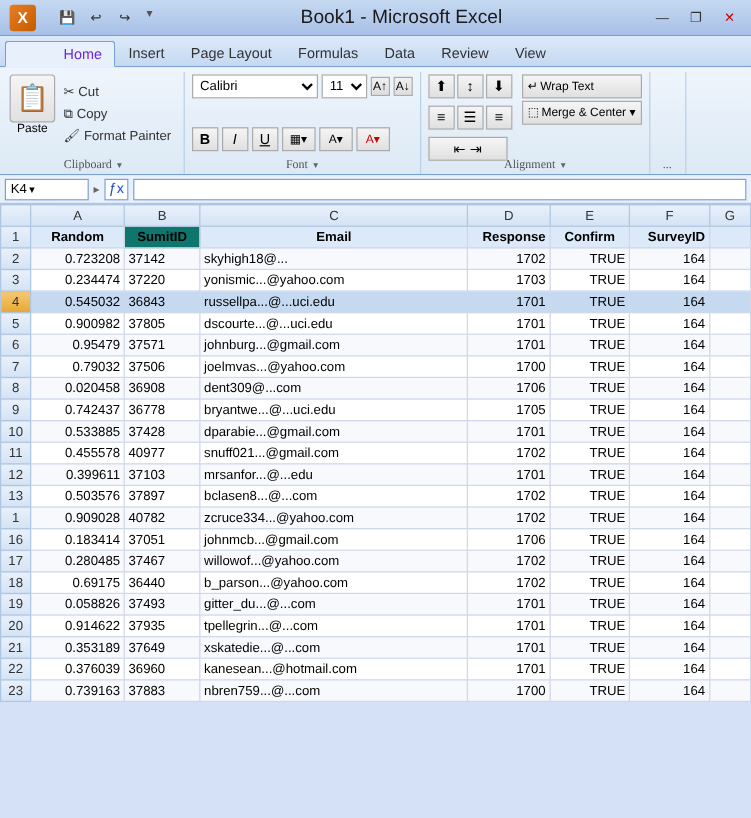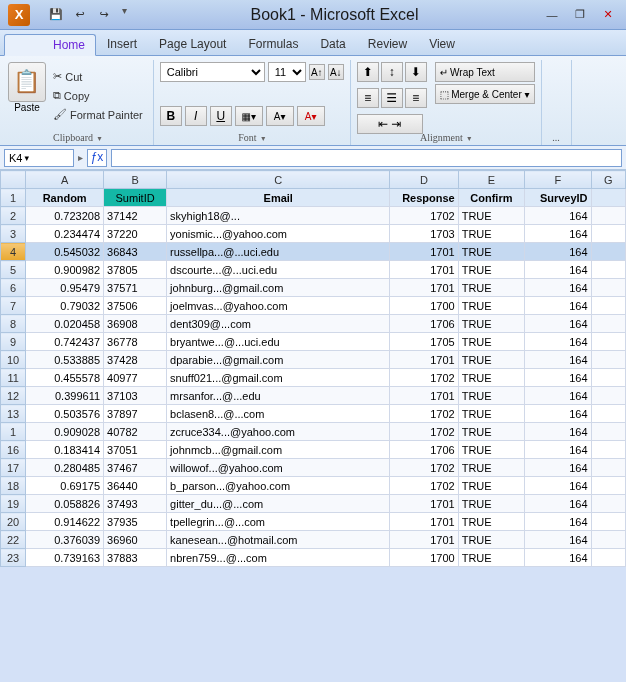--- a/index.html
+++ b/index.html
@@ -137,21 +137,21 @@
 
     
     .col-header { background: linear-gradient(to bottom, #e8f0fb, #d4e3f5); border: 1px solid #afc6e0; text-align: center; font-weight: normal; height: 18px; color: #333; min-width: 20px; user-select: none; }
     .row-header { background: linear-gradient(to bottom, #e8f0fb, #d4e3f5); border: 1px solid #afc6e0; text-align: center; font-weight: normal; width: 22px; height: 18px; color: #333; user-select: none; }
     .row-header.selected { background: linear-gradient(to bottom, #f5c876, #e8a830); }
 
     
     .cell { border: 1px solid #d0d8e8; padding: 1px 3px; white-space: nowrap; height: 18px; color: #000; }
     .cell.selected-row { background: #fff3c4; }
     .cell-num { text-align: right; }
-    .cell-center { text-align: left; }
+    .cell-center { text-align: right; }
 
     
     tr:nth-child(even) .cell { background-color: #f7f9fd; }
     tr:nth-child(odd) .cell { background-color: #ffffff; }
     .row-4 .cell { background-color: #c5d9f1 !important; }
 
     .sheet-scroll { overflow: auto; height: 490px; }
 
     
     .expand-arrow { font-size: 8px; color: #666; margin-left: 2px; cursor: pointer; }
@@ -308,21 +308,21 @@
         <th class="col-header">D</th>
         <th class="col-header">E</th>
         <th class="col-header">F</th>
         <th class="col-header">G</th>
       </tr>
     </thead>
     <tbody id="sheet-body">
         <tr>
           <th class="row-header">1</th>
           <td class="cell" style="font-weight: bold; background: rgb(220, 233, 248); text-align: center;">Random</td>
-          <td class="cell" style="font-weight: normal; background: #14b8a6; text-align: center;">SumitID</td>
+          <td class="cell" style="font-weight: bold; background: #0f766e; text-align: center;">SumitID</td>
           <td class="cell" style="font-weight: bold; background: rgb(220, 233, 248); text-align: center;">Email</td>
           <td class="cell cell-num" style="font-weight: bold; background: rgb(220, 233, 248); text-align: right;">Response</td>
           <td class="cell cell-center" style="font-weight: bold; background: rgb(220, 233, 248); text-align: center;">Confirm</td>
           <td class="cell cell-num" style="font-weight: bold; background: rgb(220, 233, 248); text-align: right;">SurveyID</td>
           <td class="cell" style="font-weight: bold; background: rgb(220, 233, 248); text-align: center;"></td>
         </tr>
         <tr>
           <th class="row-header">2</th>
           <td class="cell cell-num">0.723208</td>
           <td class="cell">37142</td>
@@ -496,20 +496,30 @@
           <th class="row-header">20</th>
           <td class="cell cell-num">0.914622</td>
           <td class="cell">37935</td>
           <td class="cell">tpellegrin...@...com</td>
           <td class="cell cell-num">1701</td>
           <td class="cell cell-center">TRUE</td>
           <td class="cell cell-num">164</td>
           <td class="cell"></td>
         </tr>
         <tr>
+          <th class="row-header">21</th>
+          <td class="cell cell-num">0.353189</td>
+          <td class="cell">37649</td>
+          <td class="cell">xskatedie...@...com</td>
+          <td class="cell cell-num">1701</td>
+          <td class="cell cell-center">TRUE</td>
+          <td class="cell cell-num">164</td>
+          <td class="cell"></td>
+        </tr>
+        <tr>
           <th class="row-header">22</th>
           <td class="cell cell-num">0.376039</td>
           <td class="cell">36960</td>
           <td class="cell">kanesean...@hotmail.com</td>
           <td class="cell cell-num">1701</td>
           <td class="cell cell-center">TRUE</td>
           <td class="cell cell-num">164</td>
           <td class="cell"></td>
         </tr>
         <tr>

